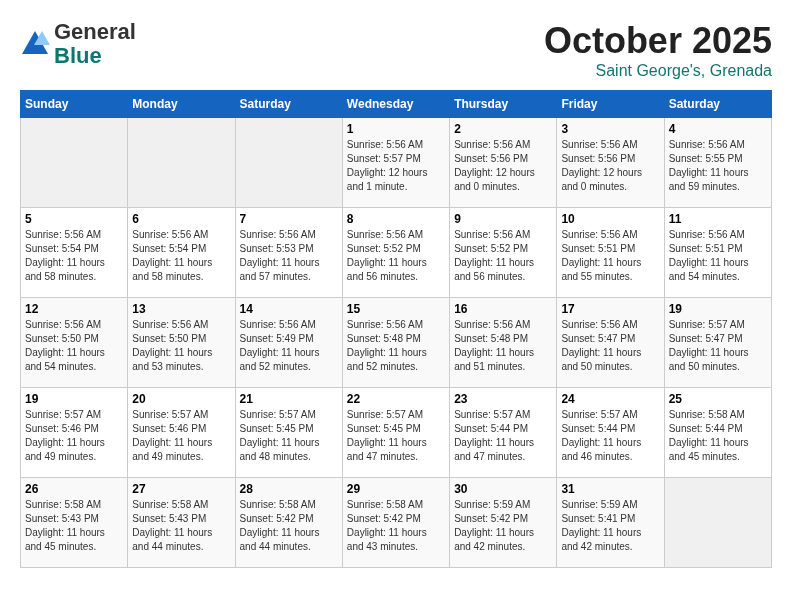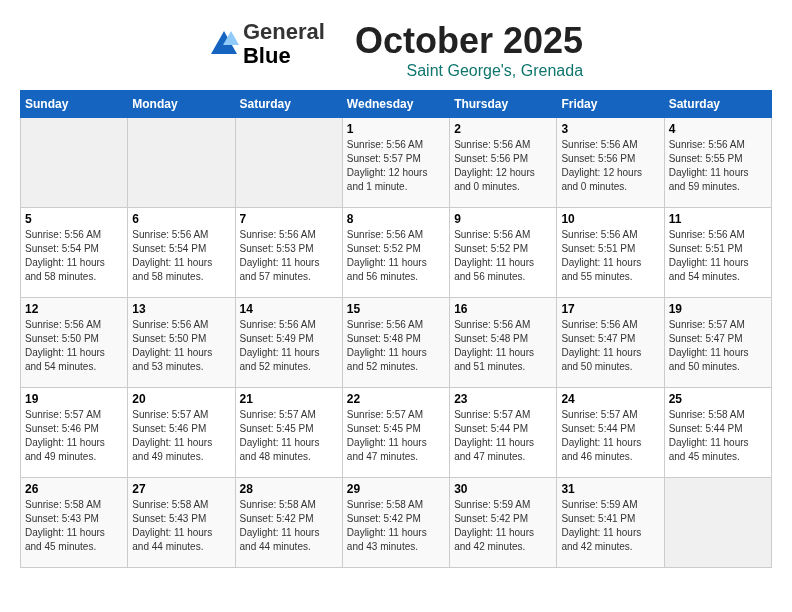--- a/index.html
+++ b/index.html
@@ -5,35 +5,35 @@
     * { box-sizing: border-box; margin: 0; padding: 0; }
     body {
       font-family: Arial, sans-serif;
       background: #fff;
       width: 792px;
       min-height: 612px;
       padding: 20px;
     }
     .header {
       display: flex;
-      justify-content: center;
+      justify-content: space-between;
       align-items: flex-start;
       margin-bottom: 10px;
     }
     .logo {
       display: flex;
       align-items: center;
     }
     .logo-text {
       font-size: 22px;
       font-weight: bold;
       line-height: 1.1;
     }
     .logo-general { color: #333; }
-    .logo-blue { color: #000000; }
+    .logo-blue { color: #0f766e; }
     .logo-icon {
       width: 30px;
       height: 30px;
       margin-right: 4px;
     }
     .title-block {
       text-align: right;
       margin-left: 30px;
     }
     .month-title {

